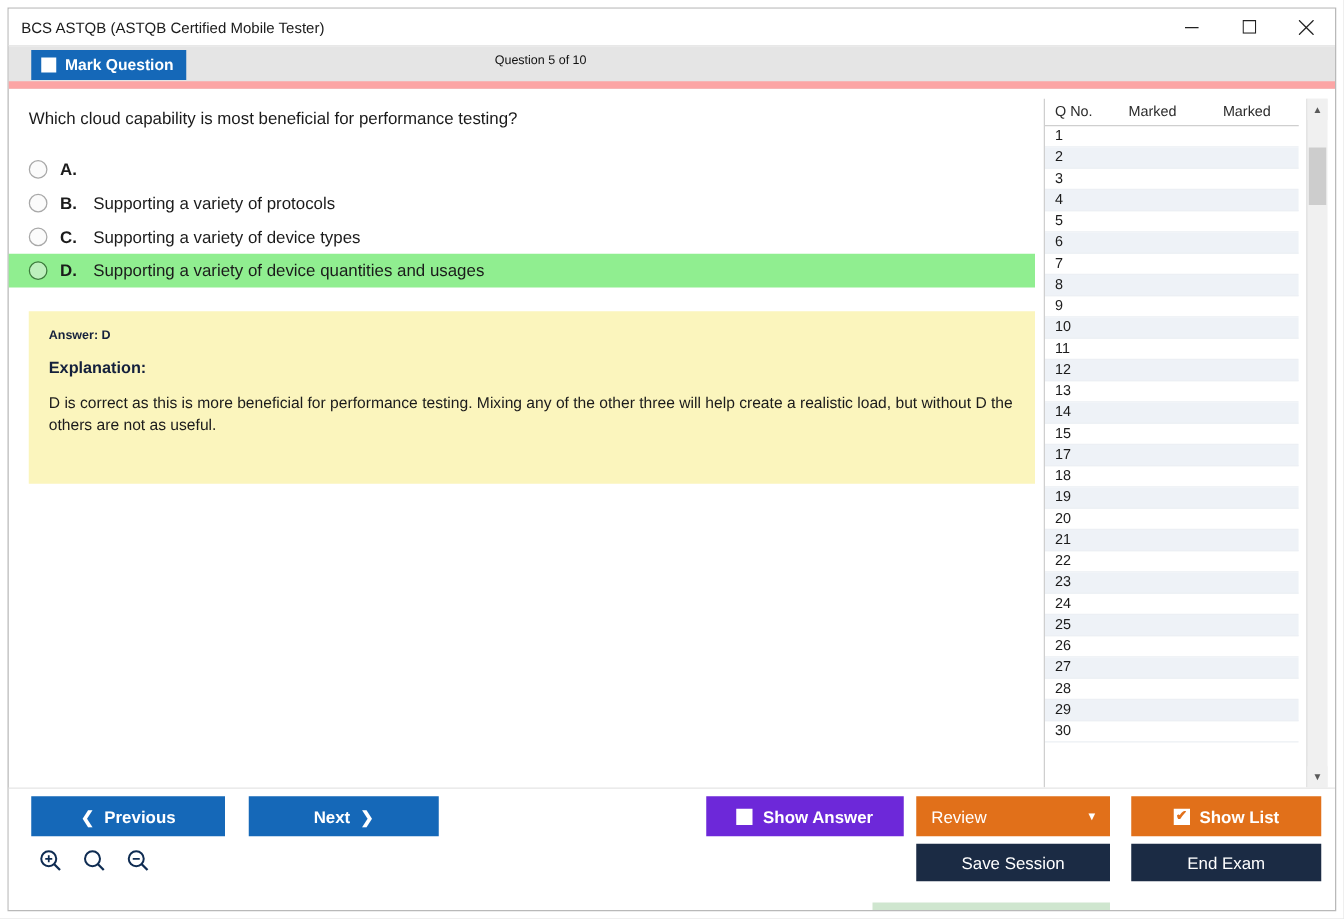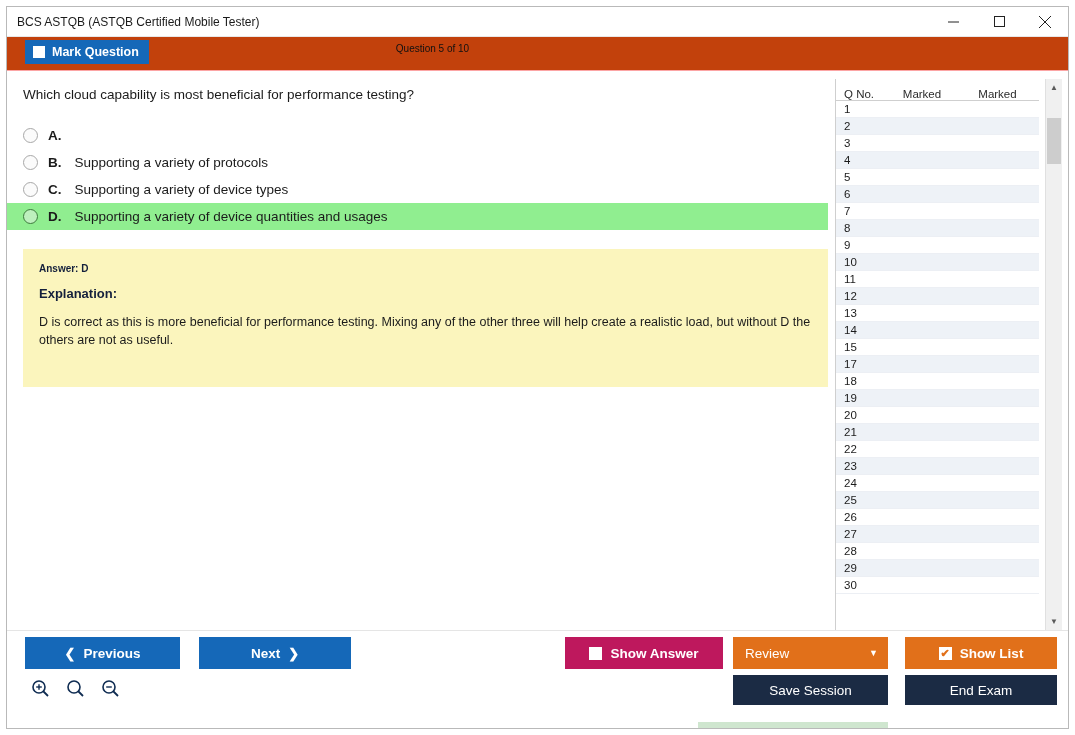--- a/index.html
+++ b/index.html
@@ -54,22 +54,22 @@
     color: #222;
     font-size: 13px;
     line-height: 1;
   }
   .win-btn svg { display: block; }
   
   .header {
     position: relative;
     height: 34px;
     flex: 0 0 34px;
-    border-bottom: 1px solid #fca5a5;
-    background: #c2410c;
+    border-bottom: 6px solid #fca5a5;
+    background: #e5e5e5;
   }
   .mark-btn {
     position: absolute;
     left: 18px; top: 3px;
     height: 24px;
     background: #1568b8;
     color: #ffffff;
     font-size: 12.5px;
     font-weight: bold;
     display: flex;
@@ -169,21 +169,21 @@
     flex: 0 0 204px;
     border-left: 1px solid #cfcfcf;
     display: flex;
     flex-direction: column;
     background: #ffffff;
     margin: 8px 6px 0 0;
   }
   .qlist-head {
     display: flex;
     height: 22px;
-    align-items: flex-end;
+    align-items: center;
     font-size: 11.5px;
     color: #2b2b2b;
     border-bottom: 1px solid #cfcfcf;
   }
   .qh-no { width: 46px; padding-left: 8px; }
   .qh-ans { width: 80px; text-align: center; }
   .qh-mark { flex: 1; text-align: center; padding-right: 6px; }
   .qlist-rows {
     flex: 1 1 auto;
     overflow: hidden;
@@ -240,21 +240,21 @@
     font-size: 13.5px;
     font-weight: bold;
     color: #ffffff;
     display: flex;
     align-items: center;
     justify-content: center;
     gap: 8px;
   }
   .btn-prev { left: 18px; top: 6px; width: 155px; height: 32px; background: #1568b8; }
   .btn-next { left: 192px; top: 6px; width: 152px; height: 32px; background: #1568b8; }
-  .btn-showanswer { left: 558px; top: 6px; width: 158px; height: 32px; background: #be185d; }
+  .btn-showanswer { left: 558px; top: 6px; width: 158px; height: 32px; background: #6d28d9; }
   .btn-review { left: 726px; top: 6px; width: 155px; height: 32px; background: #e1701a; justify-content: flex-start; padding-left: 12px; font-weight: normal; }
   .btn-showlist { left: 898px; top: 6px; width: 152px; height: 32px; background: #e1701a; }
   .btn-save { left: 726px; top: 44px; width: 155px; height: 30px; background: #1b2b44; font-weight: normal; }
   .btn-end { left: 898px; top: 44px; width: 152px; height: 30px; background: #1b2b44; font-weight: normal; }
   .cbox {
     width: 13px; height: 13px;
     background: #ffffff;
     display: inline-flex;
     align-items: center;
     justify-content: center;

